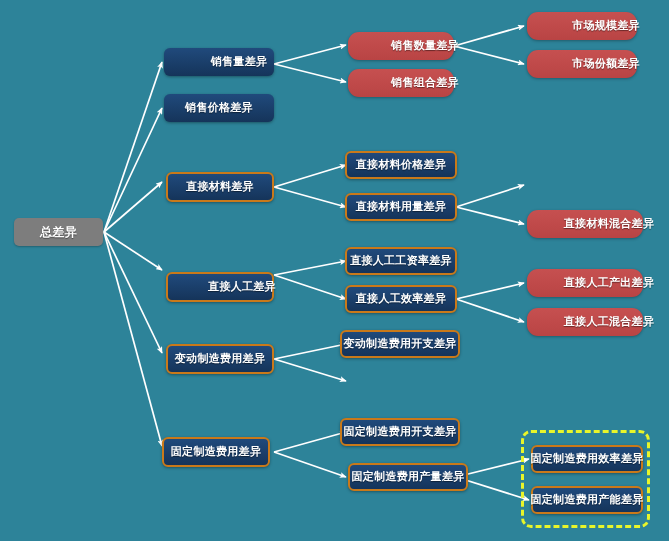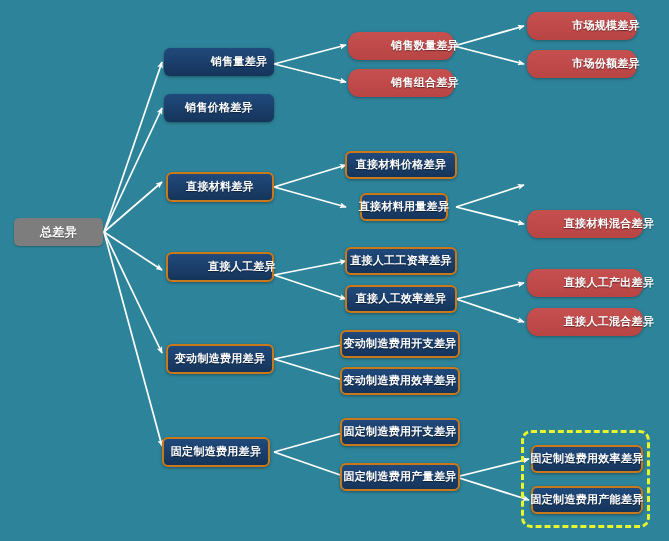--- a/index.html
+++ b/index.html
@@ -126,45 +126,44 @@
   <div class="highlight-box" style="left:521px; top:430px; width:129px; height:98px;"></div>
 
   <div class="node node-root" style="left:14px; top:218px; width:89px; height:28px;">总差异</div>
 
   <div class="node node-blue node-blue-plain" style="left:164px; top:48px; width:110px; height:28px;padding-left:40px;">销售量差异</div>
 
   <div class="node node-blue node-blue-plain" style="left:164px; top:94px; width:110px; height:28px;">销售价格差异</div>
 
   <div class="node node-blue node-blue-bordered" style="left:166px; top:172px; width:108px; height:30px;">直接材料差异</div>
 
-  <div class="node node-blue node-blue-bordered" style="left:166px; top:252px; width:108px; height:30px;padding-left:44px;">直接人工差异</div>
+  <div class="node node-blue node-blue-bordered" style="left:166px; top:272px; width:108px; height:30px;padding-left:44px;">直接人工差异</div>
 
   <div class="node node-blue node-blue-bordered" style="left:166px; top:344px; width:108px; height:30px;">变动制造费用差异</div>
 
   <div class="node node-blue node-blue-bordered" style="left:162px; top:437px; width:108px; height:30px;">固定制造费用差异</div>
 
   <div class="node node-red" style="left:348px; top:32px; width:106px; height:28px;">销售数量差异</div>
 
   <div class="node node-red" style="left:348px; top:69px; width:106px; height:28px;">销售组合差异</div>
 
   <div class="node node-blue node-blue-bordered" style="left:345px; top:151px; width:112px; height:28px;">直接材料价格差异</div>
 
-  <div class="node node-blue node-blue-bordered" style="left:360px; top:193px; width:88px; height:28px;">直接材料用量差异</div>
+  <div class="node node-blue node-blue-bordered" style="left:345px; top:193px; width:112px; height:28px;">直接材料用量差异</div>
 
   <div class="node node-blue node-blue-bordered" style="left:345px; top:247px; width:112px; height:28px;">直接人工工资率差异</div>
 
   <div class="node node-blue node-blue-bordered" style="left:345px; top:285px; width:112px; height:28px;">直接人工效率差异</div>
 
   <div class="node node-blue node-blue-bordered" style="left:340px; top:330px; width:120px; height:28px;">变动制造费用开支差异</div>
 
-  <div class="node node-blue node-blue-bordered" style="left:340px; top:367px; width:120px; height:28px;">变动制造费用效率差异</div>
 
   <div class="node node-blue node-blue-bordered" style="left:340px; top:418px; width:120px; height:28px;">固定制造费用开支差异</div>
 
-  <div class="node node-blue node-blue-bordered" style="left:340px; top:463px; width:120px; height:28px;">固定制造费用产量差异</div>
+  <div class="node node-blue node-blue-bordered" style="left:348px; top:463px; width:120px; height:28px;">固定制造费用产量差异</div>
 
   <div class="node node-red" style="left:527px; top:12px; width:110px; height:28px;">市场规模差异</div>
 
   <div class="node node-red" style="left:527px; top:50px; width:110px; height:28px;">市场份额差异</div>
 
 
   <div class="node node-red" style="left:527px; top:210px; width:116px; height:28px;">直接材料混合差异</div>
 
   <div class="node node-red" style="left:527px; top:269px; width:116px; height:28px;">直接人工产出差异</div>
 

